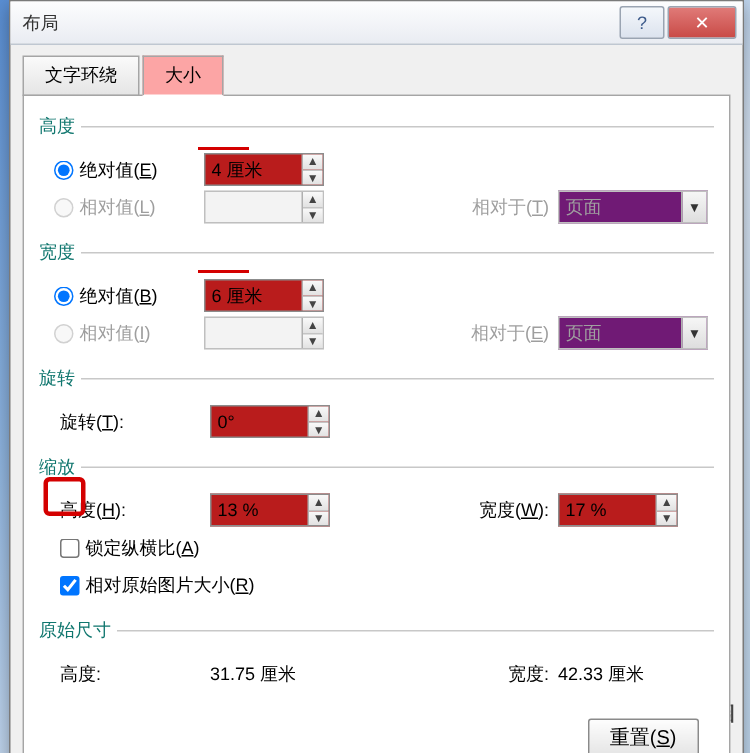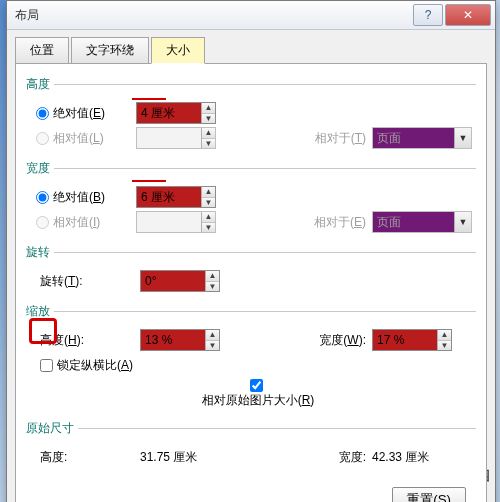--- a/index.html
+++ b/index.html
@@ -54,21 +54,21 @@
   }
   .tab {
     padding: 4px 14px;
     border: 1px solid #a5a5a5;
     background: linear-gradient(#fafafa,#e5e5e5);
     margin-right: 2px;
     position: relative;
     top: 1px;
   }
   .tab.active {
-    background: #fef9c3;
+    background: #fca5a5;
     border-bottom: 1px solid #fff;
     z-index: 3;
   }
   .page {
     margin: 0 8px 8px 8px;
     border: 1px solid #a5a5a5;
     background: #fff;
     padding: 8px 10px 6px 10px;
     position: relative;
     z-index: 1;
@@ -213,21 +213,20 @@
     <span class="title-text">布局</span>
     <div class="win-btn win-help">
         <span>?</span>
       </div>
     <div class="win-btn win-close">
         <span>✕</span>
       </div>
   </div>
 
   <div class="tabs">
-    <div class="tab">位置</div>
     <div class="tab">文字环绕</div>
     <div class="tab active">大小</div>
   </div>
 
   <div class="page">
 
     <fieldset>
       <legend>高度</legend>
       <div class="row">
         <div class="col-left">
@@ -350,21 +349,21 @@
                 <div>▲</div>
                 <div>▼</div>
               </div>
           </div>
         </div>
       </div>
       <div class="row" style="padding-left:14px;">
         <input type="checkbox" style="">
         <label><span>锁定纵横比(</span><u class="ak">A</u><span>)</span></label>
       </div>
-      <div class="row" style="padding-left:14px;flex-direction:column;">
+      <div class="row" style="padding-left:14px;">
         <input type="checkbox" checked="" style="">
         <label><span>相对原始图片大小(</span><u class="ak">R</u><span>)</span></label>
       </div>
     </fieldset>
 
     <fieldset>
       <legend>原始尺寸</legend>
       <div class="row">
         <div class="col-left" style="padding-left:14px;align-items:center;">
             <span>高度:</span>

